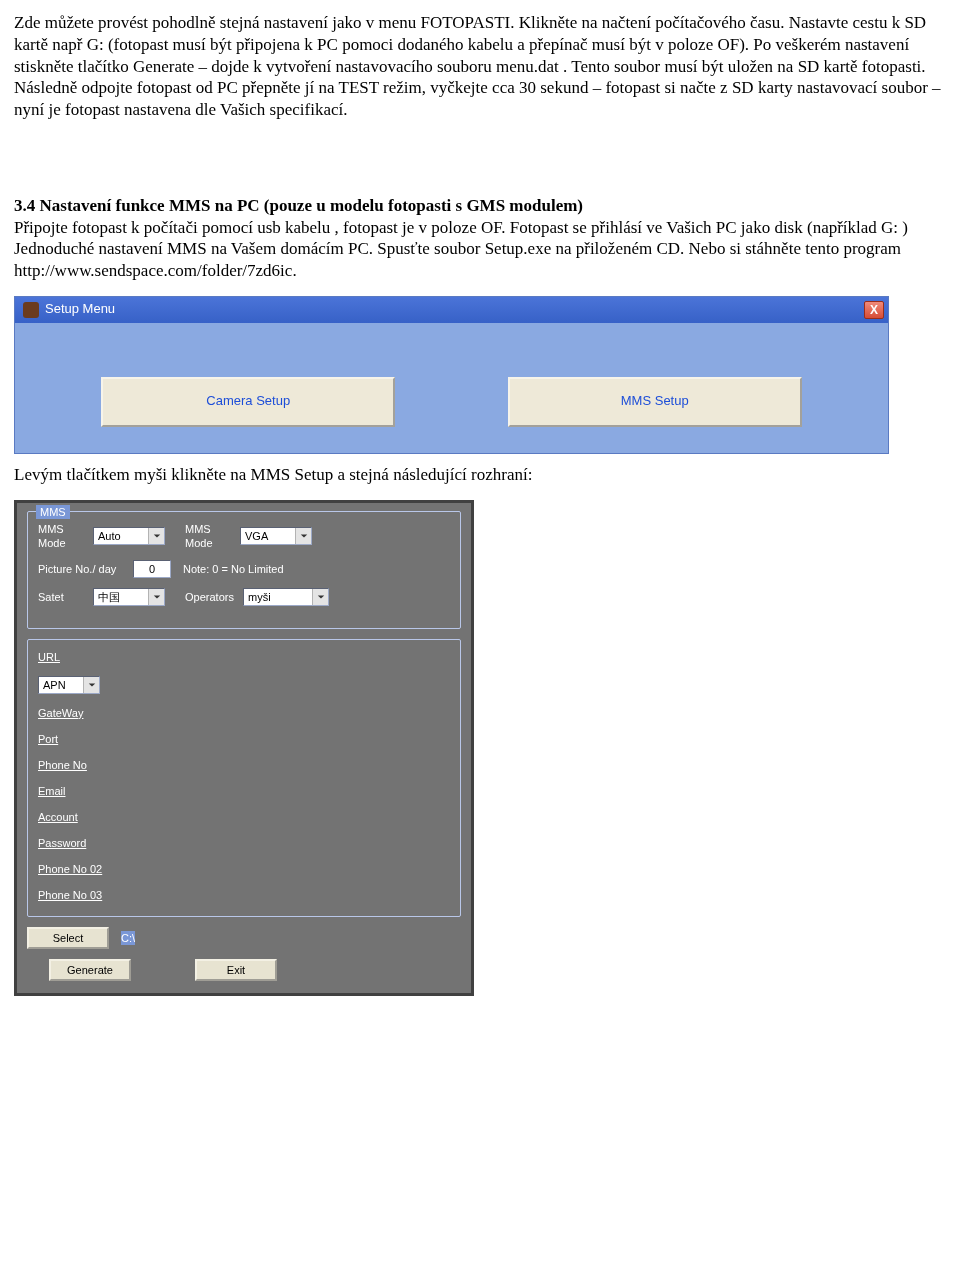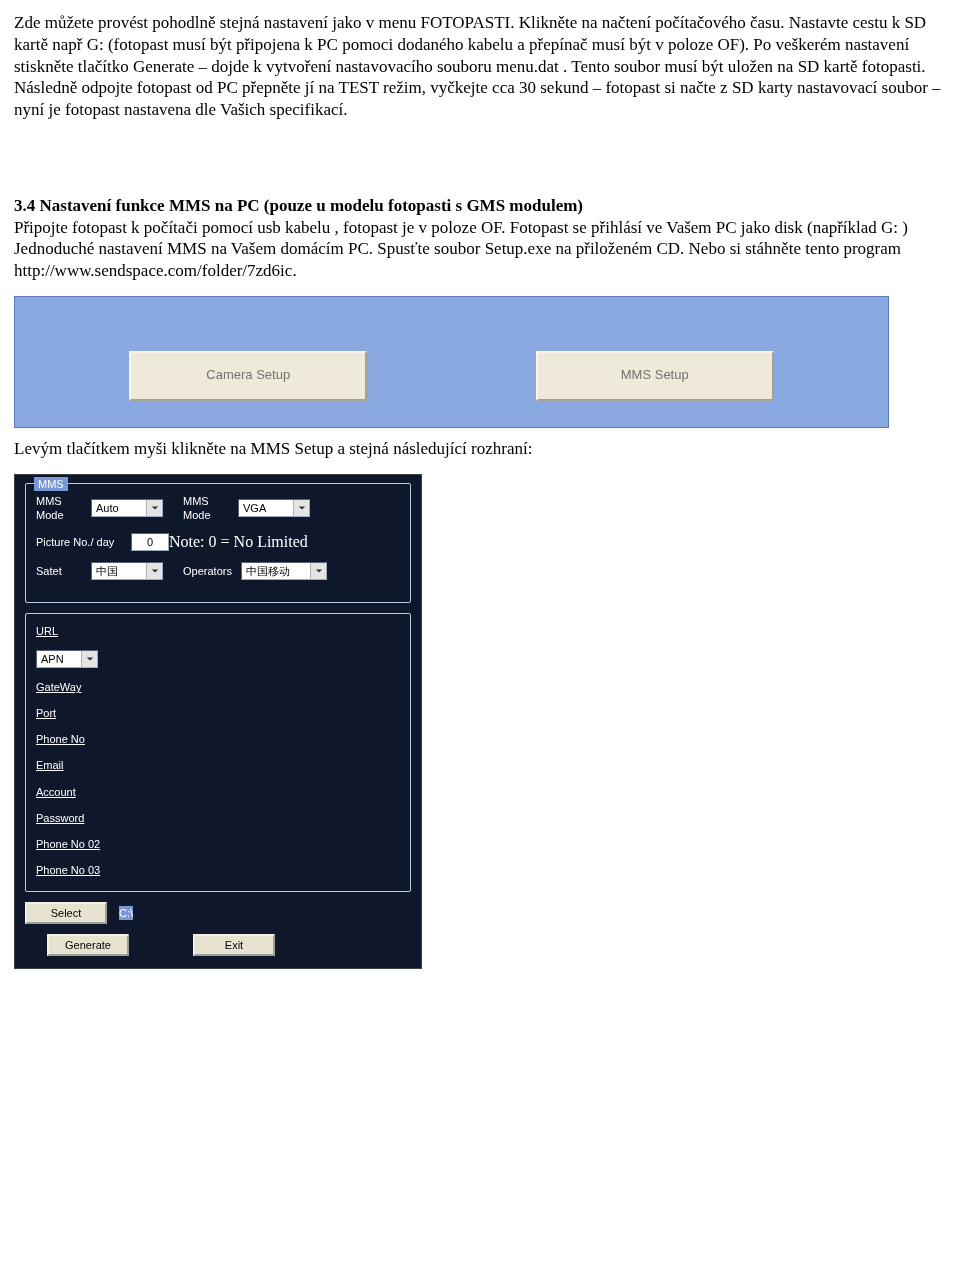--- a/index.html
+++ b/index.html
@@ -54,39 +54,39 @@
     font-weight: bold;
   }
   .setup-body {
     display: flex;
     justify-content: space-around;
     align-items: center;
     height: 130px;
     padding: 0 30px;
   }
   .big-btn {
-    width: 238px;
+    width: 294px;
     height: 50px;
     background: #eee9d8;
     border: 2px outset #f7f4ea;
     font-family: Arial, sans-serif;
     font-size: 13px;
-    color: #737373;
+    color: #1d4ed8;
     display: flex;
     justify-content: center;
     align-items: center;
     margin-top: 28px;
   }
 
   
   .mms-window {
     margin-top: 8px;
-    width: 408px;
-    background: #0f172a;
-    border: 1px solid #404040;
+    width: 460px;
+    background: #737373;
+    border: 3px solid #404040;
     padding: 8px 10px 12px 10px;
     font-family: Arial, sans-serif;
     font-size: 11px;
     color: #fff;
   }
   .panel {
     border: 1px solid #b9c7e9;
     border-radius: 2px;
     padding: 10px 10px 12px 10px;
     margin-bottom: 10px;
@@ -127,21 +127,21 @@
     right: 0; top: 0;
     width: 16px; height: 100%;
     background: #e4e4e4;
     border-left: 1px solid #b3b3b3;
     display: flex; align-items: center; justify-content: center;
   }
   .arrow svg { width: 8px; height: 8px; }
   .row2list .row { margin-bottom: 12px; text-decoration: underline; }
   .row2list .combo, .row2list .txt { width: 70px; }
   .wide .combo, .wide .txt { width: 260px; }
-  .note { color: #fff; font-size: 16px; margin-left: 0; font-family: Liberation Serif, serif; }
+  .note { color: #fff; font-size: 11px; margin-left: 12px; }
   .btn {
     background: #e7e3d1;
     color: #000;
     border: 2px outset #f3f0e4;
     width: 82px; height: 22px;
     display: inline-flex; justify-content: center; align-items: center;
     font-size: 11px;
     margin-right: 4px;
   }
   .pathtxt {
@@ -160,25 +160,32 @@
 </style>
 </head>
 <body>
 
 <p>Zde můžete provést pohodlně stejná nastavení jako v menu FOTOPASTI. Klikněte na načtení počítačového času. Nastavte cestu k SD kartě např G: (fotopast musí být připojena k PC pomoci dodaného kabelu a přepínač musí být v poloze OF). Po veškerém nastavení stiskněte tlačítko Generate – dojde k vytvoření nastavovacího souboru menu.dat . Tento soubor musí být uložen na SD kartě fotopasti. Následně odpojte fotopast od PC přepněte jí na TEST režim, vyčkejte cca 30 sekund – fotopast si načte z SD karty nastavovací soubor – nyní je fotopast nastavena dle Vašich specifikací.</p>
 
 <div class="gap"></div>
 
 <p>
   <span class="sect-title">3.4 Nastavení funkce MMS na PC (pouze u modelu fotopasti s GMS modulem)</span><br>
-  <span>Připojte fotopast k počítači pomocí usb kabelu , fotopast je v poloze OF. Fotopast se přihlásí ve Vašem PC jako disk (například G: )</span><br>
+  <span>Připojte fotopast k počítači pomocí usb kabelu , fotopast je v poloze OF. Fotopast se přihlásí ve Vašich PC jako disk (například G: )</span><br>
   <span>Jednoduché nastavení  MMS na Vašem domácím PC. Spusťte soubor Setup.exe na přiloženém CD. Nebo si stáhněte tento program http://www.sendspace.com/folder/7zd6ic.</span>
 </p>
 
 <div class="setup-window">
+  <div class="titlebar">
+    <div class="titlebar-left">
+      <span class="ticon"></span>
+      <span>Setup Menu</span>
+    </div>
+    <div class="close-btn">X</div>
+  </div>
   <div class="setup-body">
     <div class="big-btn">Camera Setup</div>
     <div class="big-btn">MMS Setup</div>
   </div>
 </div>
 
 <p>Levým tlačítkem myši klikněte na MMS Setup a stejná následující rozhraní:</p>
 
 <div class="mms-window">
   <div class="panel">
@@ -220,21 +227,21 @@
         <span>中国</span>
         <span class="arrow">
             <svg viewBox="0 0 10 10">
               <path d="M1 3 L5 7 L9 3 Z" fill="#333"></path>
             </svg>
           </span>
       </div>
       <span class="gap-col"></span>
       <span class="lbl" style="width:58px">Operators</span>
       <div class="combo" style="width:86px">
-        <span>中国移动</span>
+        <span>myši</span>
         <span class="arrow">
             <svg viewBox="0 0 10 10">
               <path d="M1 3 L5 7 L9 3 Z" fill="#333"></path>
             </svg>
           </span>
       </div>
     </div>
   </div>
 
   <div class="panel row2list wide">

